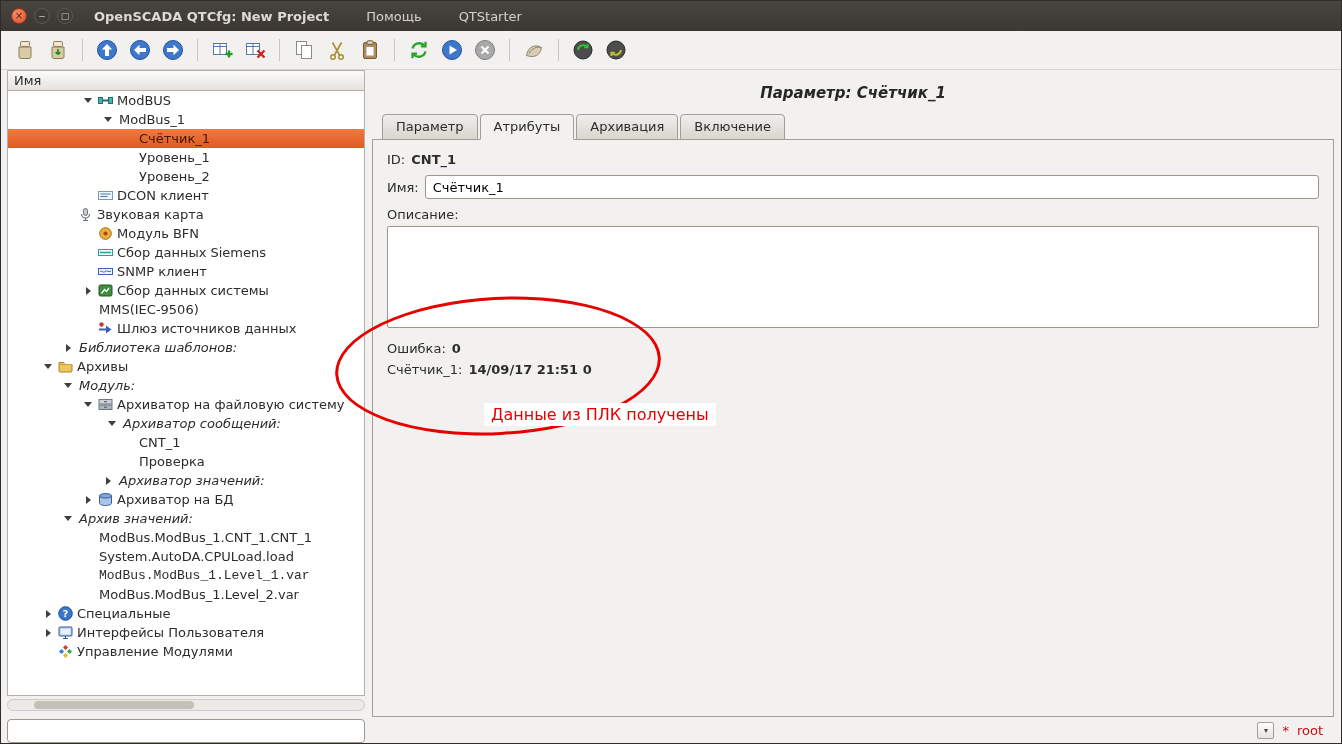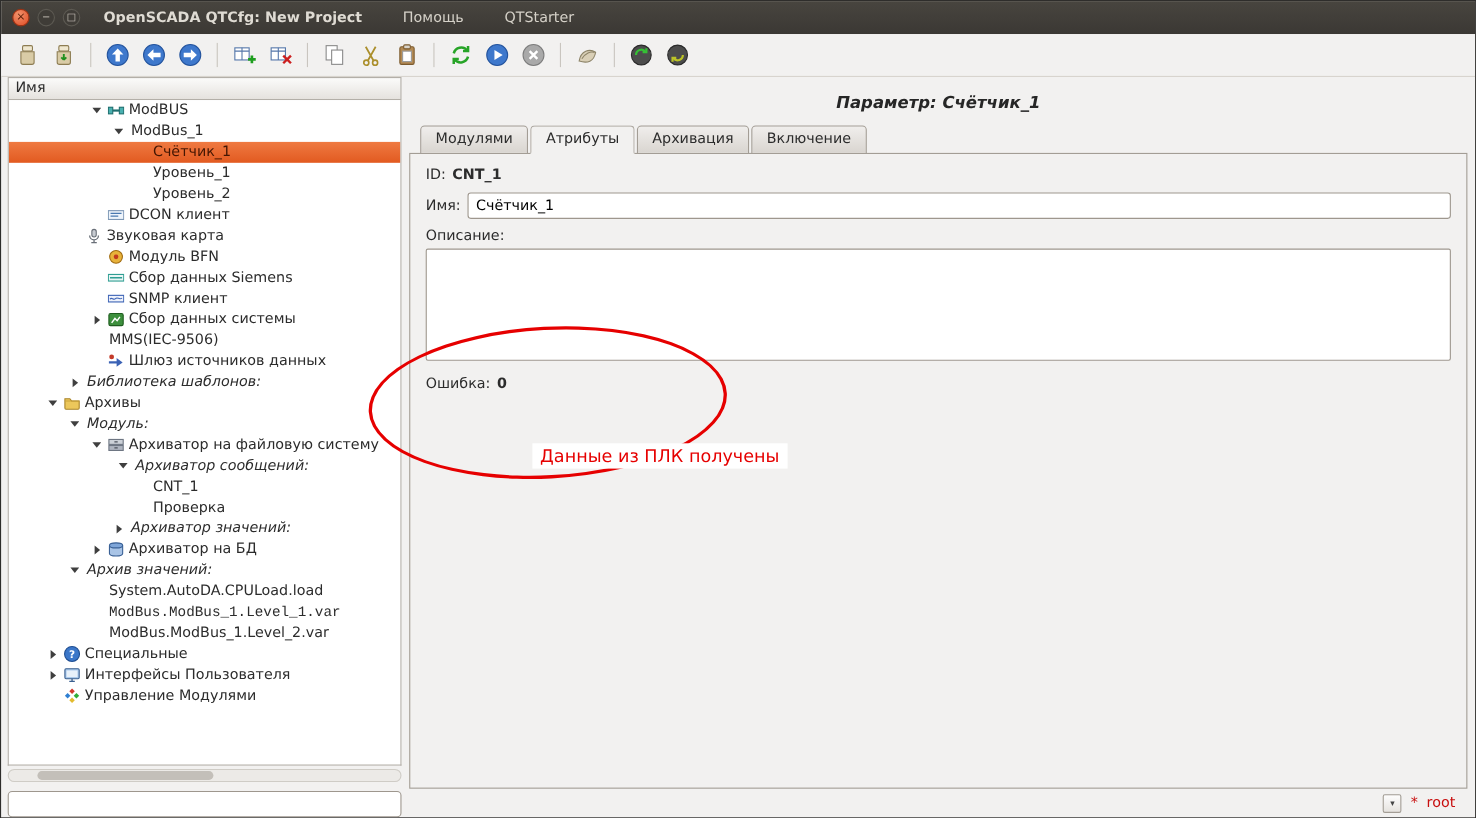--- a/index.html
+++ b/index.html
@@ -412,20 +412,24 @@
             <span class="tlabel">Архиватор на БД</span>
           </div>
           <div class="tree-row" style="padding-left: 50px;">
             <span class="tcol-arrow">
               <span class="tri-d"></span>
             </span>
             <span class="tlabel italic">Архив значений:</span>
           </div>
           <div class="tree-row" style="padding-left: 70px;">
             <span class="tcol-arrow"></span>
+            <span class="tlabel">ModBus.ModBus_1.CNT_1.CNT_1</span>
+          </div>
+          <div class="tree-row" style="padding-left: 70px;">
+            <span class="tcol-arrow"></span>
             <span class="tlabel">System.AutoDA.CPULoad.load</span>
           </div>
           <div class="tree-row" style="padding-left: 70px; font-family: Liberation Mono, monospace;">
             <span class="tcol-arrow"></span>
             <span class="tlabel">ModBus.ModBus_1.Level_1.var</span>
           </div>
           <div class="tree-row" style="padding-left: 70px;">
             <span class="tcol-arrow"></span>
             <span class="tlabel">ModBus.ModBus_1.Level_2.var</span>
           </div>
@@ -469,21 +473,21 @@
         </div>
       <div class="hscroll">
         <div class="hthumb"></div>
       </div>
       <input class="tree-filter" style="">
     </div>
 
     <div class="right-panel">
       <div class="panel-title">Параметр: Счётчик_1</div>
       <div class="tabs">
-          <div class="tab">Модулями</div>
+          <div class="tab">Параметр</div>
           <div class="tab active">Атрибуты</div>
           <div class="tab">Архивация</div>
           <div class="tab">Включение</div>
         </div>
       <div class="pane">
 
         <div class="field-row first">
           <span class="flabel">ID:</span>
           <span class="fvalue-b">CNT_1</span>
         </div>
@@ -496,20 +500,24 @@
         <div class="field-row">
           <span class="flabel">Описание:</span>
         </div>
         <textarea class="descr-area" style=""></textarea>
 
         <div class="field-row" style="margin-top:10px">
           <span class="flabel">Ошибка:</span>
           <span class="fvalue-b">0</span>
         </div>
 
+        <div class="field-row" style="margin-top:6px">
+          <span class="flabel">Счётчик_1:</span>
+          <span class="fvalue-b">14/09/17 21:51 0</span>
+        </div>
 
       </div>
     </div>
   </div>
 
   <div class="annot-ellipse"></div>
   <div class="annot-caption">Данные из ПЛК получены</div>
 
   <div class="statusbar">
     <span class="status-combo">▾</span>

